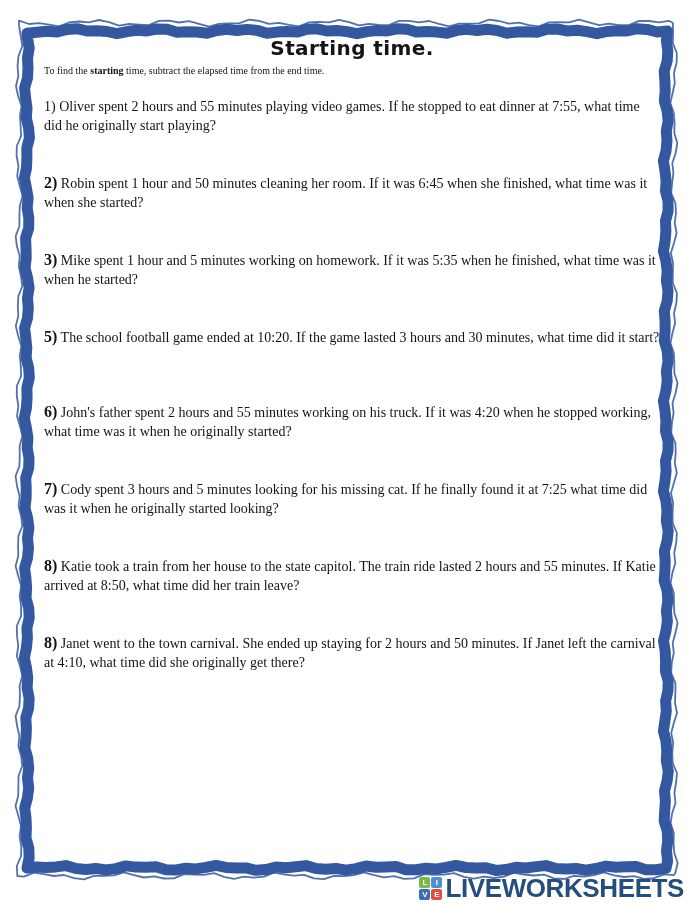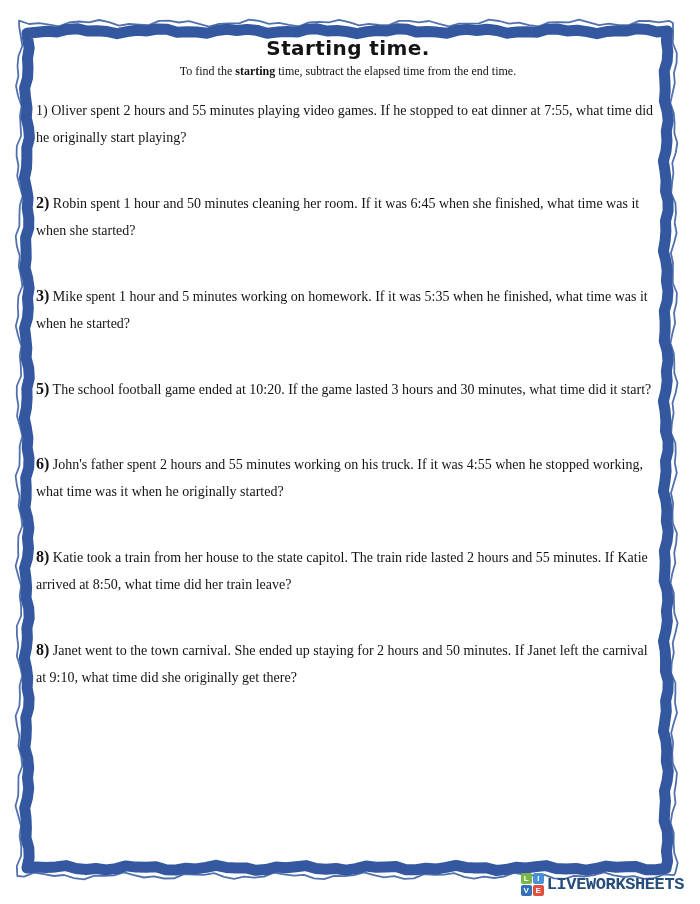--- a/index.html
+++ b/index.html
@@ -7,44 +7,43 @@
     position:relative;
     width:700px;height:904px;
     background:#ffffff;
     overflow:hidden;
     font-family:"Liberation Serif", serif;
     color:#131313;
   }
   .frame-svg{position:absolute;left:0;top:0;width:700px;height:904px;pointer-events:none;}
   .content{
     position:absolute;
-    left:36px;right:40px;top:36px;
+    left:44px;right:40px;top:36px;
   }
   .title{
     margin:0;
     text-align:center;
     font-family:"DejaVu Sans", sans-serif;
     font-weight:800;
     font-size:20px;
     line-height:24px;
     letter-spacing:0.4px;
     color:#141414;
   }
   .intro{
     margin:2px 0 0 0;
-    font-size:12px;
+    font-size:10px;
     line-height:18.5px;
-    text-align:center;
   }
   .intro .bold-word{font-weight:bold;}
   .questions{margin-top:16px;}
   .question{
     margin:0 0 38px 0;
     font-size:14px;
-    line-height:27px;
+    line-height:19px;
     min-height:37px;
   }
   .qnum{font-weight:normal;font-size:14px;}
   .qnum.bn{font-weight:bold;font-size:16px;}
   .footer{
     position:absolute;
     right:16px;top:873px;
     display:flex;align-items:center;gap:3px;
   }
   .logo-grid{
@@ -56,23 +55,23 @@
   .logo-grid .tile{
     display:flex;align-items:center;justify-content:center;
     color:#fff;
     font-family:"Liberation Sans", sans-serif;
     font-weight:bold;
     font-size:8px;
     line-height:1;
     border-radius:2px;
   }
   .brand{
-    font-family:Liberation Mono, monospace;
+    font-family:Liberation Sans, sans-serif;
     font-weight:bold;
-    font-size:17px;
+    font-size:26px;
     letter-spacing:-0.4px;
   }
 </style>
 </head>
 <body>
 
 <div class="page">
 
   <svg class="frame-svg" viewBox="0 0 700 904" xmlns="http://www.w3.org/2000/svg">
     <path id="frame-outer-stroke" fill="none" stroke-width="1.8" stroke-opacity="0.85" stroke-linejoin="round" d="M19.0 20.7L29.0 24.0L39.0 23.1L49.0 24.7L59.0 26.4L69.0 22.5L79.0 21.5L89.0 22.4L99.0 20.0L109.0 22.1L119.0 25.6L129.0 24.0L139.0 24.6L149.0 25.1L159.0 20.8L169.0 20.6L179.0 22.5L189.0 21.2L199.0 23.8L209.0 26.6L219.0 23.8L229.0 23.4L239.0 23.4L249.0 19.7L259.0 20.8L269.0 23.8L279.0 22.8L289.0 24.9L299.0 26.4L309.0 22.4L319.0 21.8L329.0 22.3L339.0 19.8L349.0 22.2L359.0 25.4L369.0 23.8L379.0 24.8L389.0 25.1L399.0 20.8L409.0 20.8L419.0 22.4L429.0 21.0L439.0 23.9L449.0 26.4L459.0 23.7L469.0 23.7L479.0 23.4L489.0 19.6L499.0 21.0L509.0 23.6L519.0 22.6L529.0 25.1L539.0 26.3L549.0 22.4L559.0 22.1L569.0 22.3L579.0 19.6L589.0 22.3L599.0 25.2L609.0 23.7L619.0 25.1L629.0 25.1L639.0 20.8L649.0 21.0L659.0 22.3L669.0 20.8L672.9 23.0L673.1 33.0L672.8 43.0L676.8 53.0L676.6 63.0L673.9 73.0L674.8 83.0L672.6 93.0L670.3 103.0L673.8 113.0L674.6 123.0L674.3 133.0L677.3 143.0L675.7 153.0L672.3 163.0L673.4 173.0L672.1 183.0L671.2 193.0L675.4 203.0L676.0 213.0L674.7 223.0L676.6 233.0L674.0 243.0L670.9 253.0L673.0 263.0L672.8 273.0L672.8 283.0L676.9 293.0L676.4 303.0L674.0 313.0L675.1 323.0L672.5 333.0L670.4 343.0L673.8 353.0L674.3 363.0L674.3 373.0L677.5 383.0L675.6 393.0L672.5 403.0L673.6 413.0L671.9 423.0L671.2 433.0L675.4 443.0L675.7 453.0L674.8 463.0L676.8 473.0L673.9 483.0L671.0 493.0L673.1 503.0L672.5 513.0L672.7 523.0L676.9 533.0L676.2 543.0L674.2 553.0L675.3 563.0L672.4 573.0L670.5 583.0L673.8 593.0L674.0 603.0L674.3 613.0L677.6 623.0L675.4 633.0L672.7 643.0L673.8 653.0L671.7 663.0L671.2 673.0L675.4 683.0L675.4 693.0L675.0 703.0L677.0 713.0L673.8 723.0L671.2 733.0L673.2 743.0L672.2 753.0L672.7 763.0L677.0 773.0L676.0 783.0L674.4 793.0L675.5 803.0L672.2 813.0L670.6 823.0L673.8 833.0L673.6 843.0L674.3 853.0L677.7 863.0L675.3 873.0L674.0 875.1L664.0 874.3L654.0 878.2L644.0 878.9L634.0 876.1L624.0 877.0L614.0 875.3L604.0 872.3L594.0 875.1L584.0 876.5L574.0 875.9L564.0 879.0L554.0 878.4L544.0 874.7L534.0 875.5L524.0 874.5L514.0 872.8L504.0 876.6L494.0 878.0L484.0 876.7L474.0 878.6L464.0 876.9L454.0 873.1L444.0 874.7L434.0 874.9L424.0 874.2L414.0 878.3L404.0 878.8L394.0 876.2L384.0 877.3L374.0 875.2L364.0 872.3L354.0 875.2L344.0 876.2L334.0 875.8L324.0 879.2L314.0 878.3L304.0 874.8L294.0 875.7L284.0 874.3L274.0 872.7L264.0 876.7L254.0 877.7L244.0 876.7L234.0 878.9L224.0 876.8L214.0 873.2L204.0 874.9L194.0 874.6L184.0 874.1L174.0 878.3L164.0 878.5L154.0 876.3L144.0 877.5L134.0 875.1L124.0 872.4L114.0 875.3L104.0 875.9L94.0 875.8L84.0 879.3L74.0 878.1L64.0 875.0L54.0 876.0L44.0 874.1L34.0 872.7L24.0 876.7L17.3 876.0L16.8 866.0L21.1 856.0L21.3 846.0L19.6 836.0L21.0 826.0L18.4 816.0L15.5 806.0L18.2 796.0L18.4 786.0L18.5 776.0L22.3 766.0L21.2 756.0L18.4 746.0L19.4 736.0L17.1 726.0L15.6 716.0L19.4 706.0L20.0 696.0L19.6 686.0L22.3 676.0L20.0 666.0L16.8 656.0L18.3 646.0L17.0 636.0L16.8 626.0L21.1 616.0L21.1 606.0L19.7 596.0L21.2 586.0L18.3 576.0L15.6 566.0L18.3 556.0L18.1 546.0L18.4 536.0L22.3 526.0L21.1 516.0L18.6 506.0L19.6 496.0L17.0 486.0L15.6 476.0L19.4 466.0L19.7 456.0L19.7 446.0L22.4 436.0L19.9 426.0L17.0 416.0L18.4 406.0L16.8 396.0L16.8 386.0L21.1 376.0L20.8 366.0L19.8 356.0L21.4 346.0L18.2 336.0L15.8 326.0L18.3 316.0L17.8 306.0L18.4 296.0L22.4 286.0L20.9 276.0L18.8 266.0L19.8 256.0L16.8 246.0L15.7 236.0L19.4 226.0L19.4 216.0L19.8 206.0L22.6 196.0L19.8 186.0L17.2 176.0L18.5 166.0L16.6 156.0L16.8 146.0L21.1 136.0L20.6 126.0L20.0 116.0L21.6 106.0L18.1 96.0L16.0 86.0L18.4 76.0L17.5 66.0L18.5 56.0L22.4 46.0L20.7 36.0L19.1 26.0Z" stroke="#33589f"></path>
@@ -82,23 +81,24 @@
   <div class="content">
     <h1 class="title">Starting time.</h1>
 
     <p class="intro"><span>To find the </span><span class="bold-word">starting</span><span> time, subtract the elapsed time from the end time.</span></p>
 
     <div class="questions">
         <div class="question"><span class="qnum">1)</span> <span class="qtext">Oliver spent 2 hours and 55 minutes playing video games. If he stopped to eat dinner at 7:55, what time did he originally start playing?</span></div>
         <div class="question"><span class="qnum bn">2)</span> <span class="qtext">Robin spent 1 hour and 50 minutes cleaning her room. If it was 6:45 when she finished, what time was it when she started?</span></div>
         <div class="question"><span class="qnum bn">3)</span> <span class="qtext">Mike spent 1 hour and 5 minutes working on homework. If it was 5:35 when he finished, what time was it when he started?</span></div>
         <div class="question"><span class="qnum bn">5)</span> <span class="qtext">The school football game ended at 10:20. If the game lasted 3 hours and 30 minutes, what time did it start?</span></div>
-        <div class="question"><span class="qnum bn">6)</span> <span class="qtext">John's father spent 2 hours and 55 minutes working on his truck. If it was 4:55 when he stopped working, what time was it when he originally started?</span></div>
+        <div class="question"><span class="qnum bn">6)</span> <span class="qtext">John's father spent 2 hours and 55 minutes working on his truck. If it was 4:20 when he stopped working, what time was it when he originally started?</span></div>
+        <div class="question"><span class="qnum bn">7)</span> <span class="qtext">Cody spent 3 hours and 5 minutes looking for his missing cat. If he finally found it at 7:25 what time did was it when he originally started looking?</span></div>
         <div class="question"><span class="qnum bn">8)</span> <span class="qtext">Katie took a train from her house to the state capitol. The train ride lasted 2 hours and 55 minutes. If Katie arrived at 8:50, what time did her train leave?</span></div>
-        <div class="question"><span class="qnum bn">8)</span> <span class="qtext">Janet went to the town carnival. She ended up staying for 2 hours and 50 minutes. If Janet left the carnival at 9:10, what time did she originally get there?</span></div>
+        <div class="question"><span class="qnum bn">8)</span> <span class="qtext">Janet went to the town carnival. She ended up staying for 2 hours and 50 minutes. If Janet left the carnival at 4:10, what time did she originally get there?</span></div>
       </div>
   </div>
 
   <div class="footer">
     <span class="logo-grid">
         <span class="tile" style="background: rgb(122, 182, 72);">L</span>
         <span class="tile" style="background: rgb(74, 144, 217);">I</span>
         <span class="tile" style="background: rgb(53, 112, 184);">V</span>
         <span class="tile" style="background: rgb(224, 79, 63);">E</span>
       </span>

